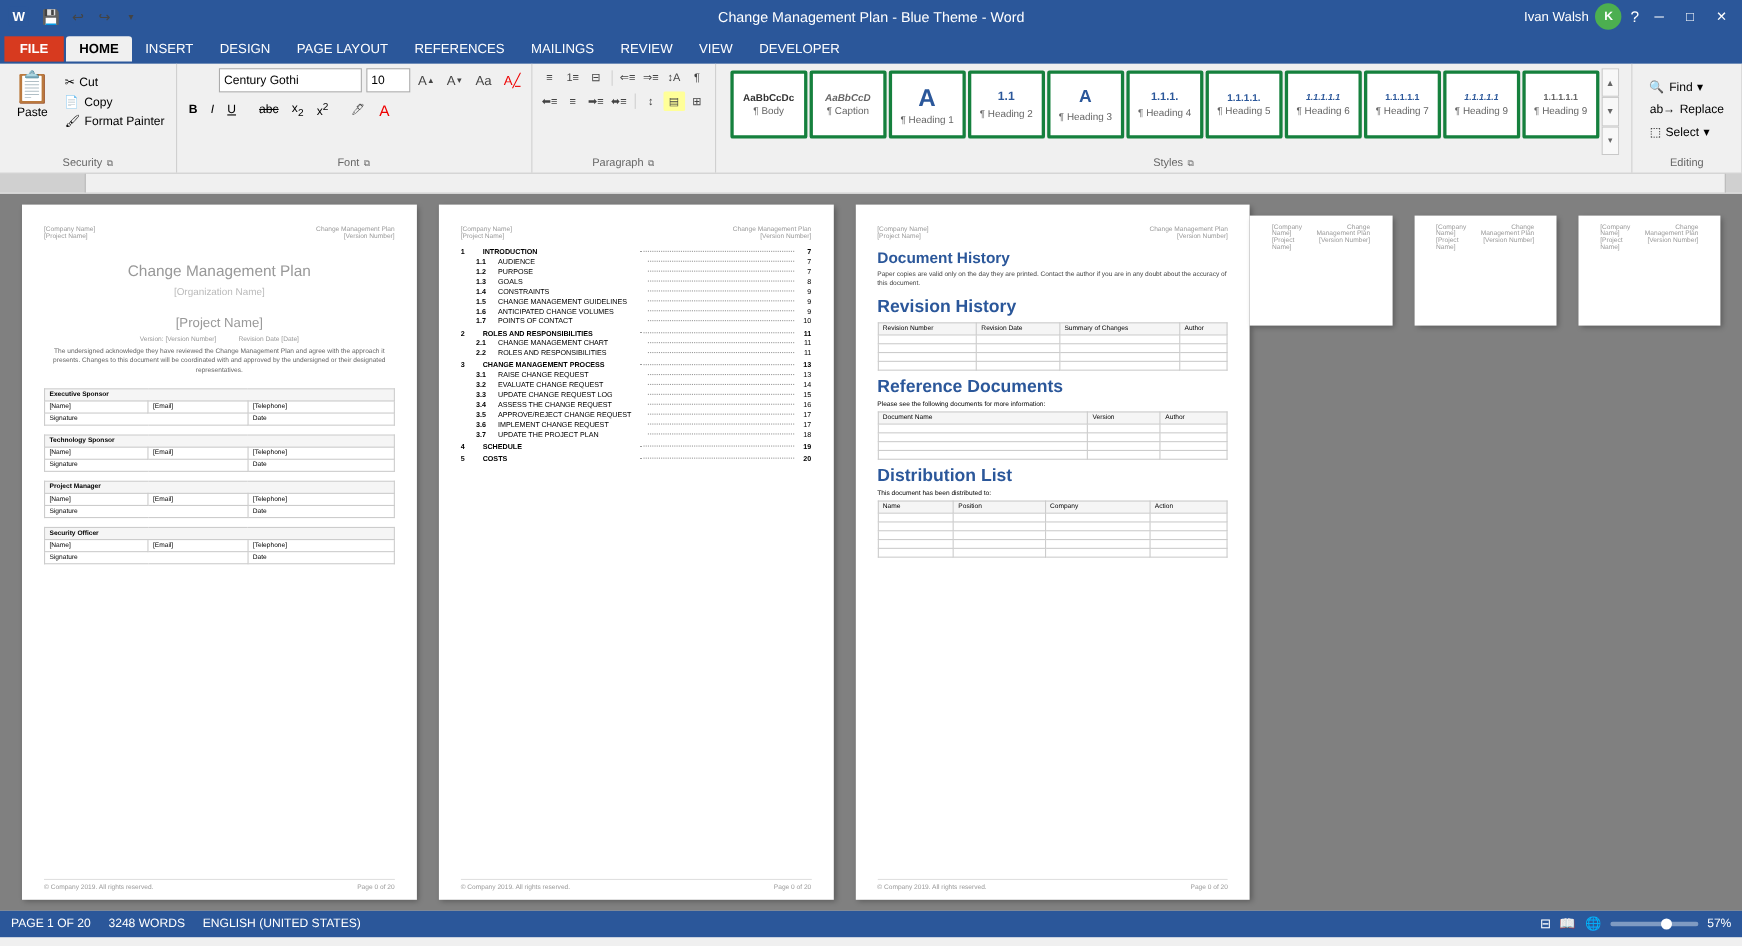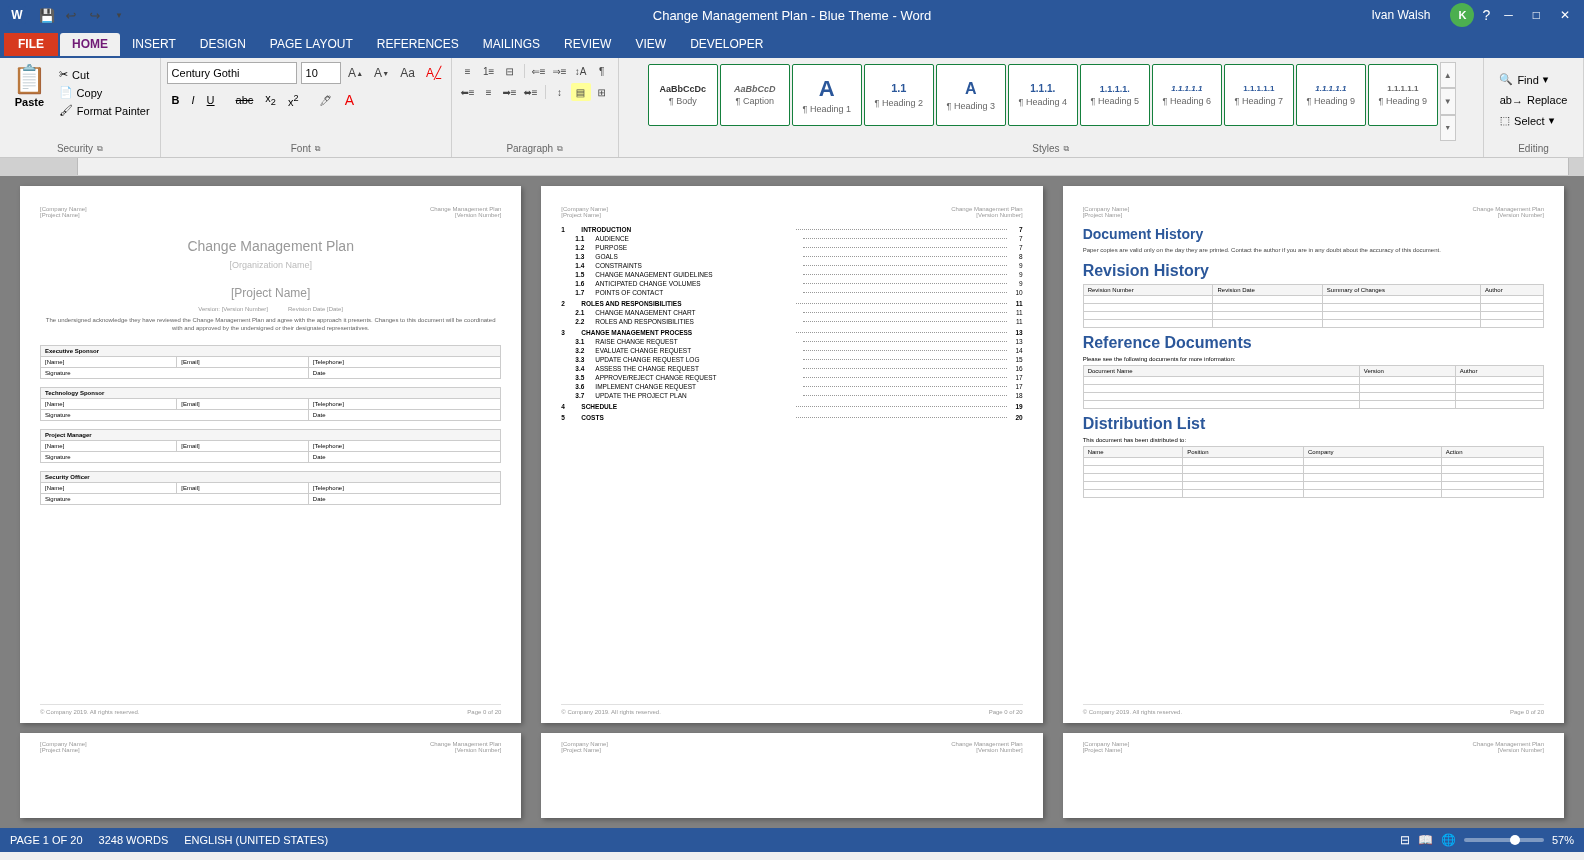--- a/index.html
+++ b/index.html
@@ -30,21 +30,21 @@
     }
     .ribbon-tab {
       padding: 4px 12px 5px;
       color: white;
       font-size: 12px;
       cursor: pointer;
       border-radius: 3px 3px 0 0;
     }
     .ribbon-tab.active {
       background: #f0f0f0;
-      color: #701a75;
+      color: #000000;
       font-weight: bold;
     }
     .file-tab {
       background: #d73a1f;
       padding: 4px 14px 5px;
       color: white;
       font-weight: bold;
       border-radius: 0;
       margin-right: 2px;
     }
@@ -83,31 +83,31 @@
     .clipboard-group { min-width: 90px; }
     .paste-btn {
       display: flex;
       flex-direction: column;
       align-items: center;
       padding: 4px 6px;
       cursor: pointer;
       border-radius: 3px;
     }
     .paste-icon { font-size: 28px; color: #2b579a; line-height: 1; }
-    .paste-label { font-size: 11px; margin-top: 2px; font-weight: bold; }
+    .paste-label { font-size: 11px; margin-top: 2px; }
     .clipboard-right { display: flex; flex-direction: column; gap: 1px; padding-top: 4px; }
     .clip-btn {
       display: flex; align-items: center; gap: 4px;
       padding: 2px 4px; cursor: pointer; border-radius: 2px; font-size: 11px;
       white-space: nowrap;
     }
 
     
     .font-group { min-width: 220px; }
-    .font-row1 { display: flex; gap: 4px; margin-bottom: 3px; align-items: center; }
+    .font-row1 { display: flex; gap: 4px; margin-bottom: 3px; align-items: center; margin-left: 32px; }
     .font-row2 { display: flex; gap: 2px; align-items: center; }
     .font-select {
       border: 1px solid #ababab; padding: 2px 4px; font-size: 11px;
       width: 130px; background: white; height: 22px;
     }
     .font-size-select {
       border: 1px solid #ababab; padding: 2px 4px; font-size: 11px;
       width: 40px; background: white; height: 22px;
     }
     .font-btn {
@@ -119,40 +119,40 @@
     .underline { text-decoration: underline; }
 
     
     .para-group { min-width: 140px; }
 
     
     .styles-group { flex: 1; min-width: 400px; }
     .styles-scroll { display: flex; gap: 2px; overflow: hidden; height: 70px; padding: 2px; }
     .style-item {
       display: flex; flex-direction: column; align-items: center; justify-content: center;
-      min-width: 70px; height: 62px; border: 1px solid #15803d; border-radius: 2px;
+      min-width: 70px; height: 62px; border: 3px solid #15803d; border-radius: 2px;
       cursor: pointer; padding: 2px 6px; background: white; flex-shrink: 0;
     }
     .style-preview { font-size: 18px; font-weight: bold; color: #2b579a; line-height: 1.2; }
     .style-label { font-size: 9px; color: #666; margin-top: 2px; }
 
     
     .editing-group { min-width: 100px; }
     .edit-btn {
       display: flex; align-items: center; gap: 4px; padding: 3px 6px;
       cursor: pointer; border-radius: 2px; font-size: 11px; width: 100%;
     }
 
     
     .doc-area {
       height: calc(860px - 30px - 28px - 100px - 24px - 26px);
       background: #808080;
       overflow: hidden;
       display: flex;
-      flex-direction: column;
+      flex-direction: row;
       padding: 10px 20px;
     }
     .doc-row {
       display: flex;
       gap: 20px;
       height: 100%;
     }
     .doc-page {
       background: white;
       flex: 1;
@@ -280,21 +280,21 @@
     .qat-btn {
       width: 22px; height: 22px;
       display: flex; align-items: center; justify-content: center;
       cursor: pointer; border-radius: 2px; font-size: 13px; color: #444;
     }
 
     .help-btn { color: white; font-size: 14px; cursor: pointer; }
     .win-btn { color: white; font-size: 12px; cursor: pointer; padding: 2px 6px; }
 
     .user-info {
-      display: flex; align-items: center; gap: 20px;
+      display: flex; align-items: center; gap: 6px;
       color: white; font-size: 12px; cursor: pointer;
     }
     .user-avatar {
       width: 24px; height: 24px; background: #4CAF50;
       border-radius: 50%; display: flex; align-items: center; justify-content: center;
       color: white; font-size: 11px; font-weight: bold;
     }
 
     .style-scroll-arrows {
       display: flex; flex-direction: column;

